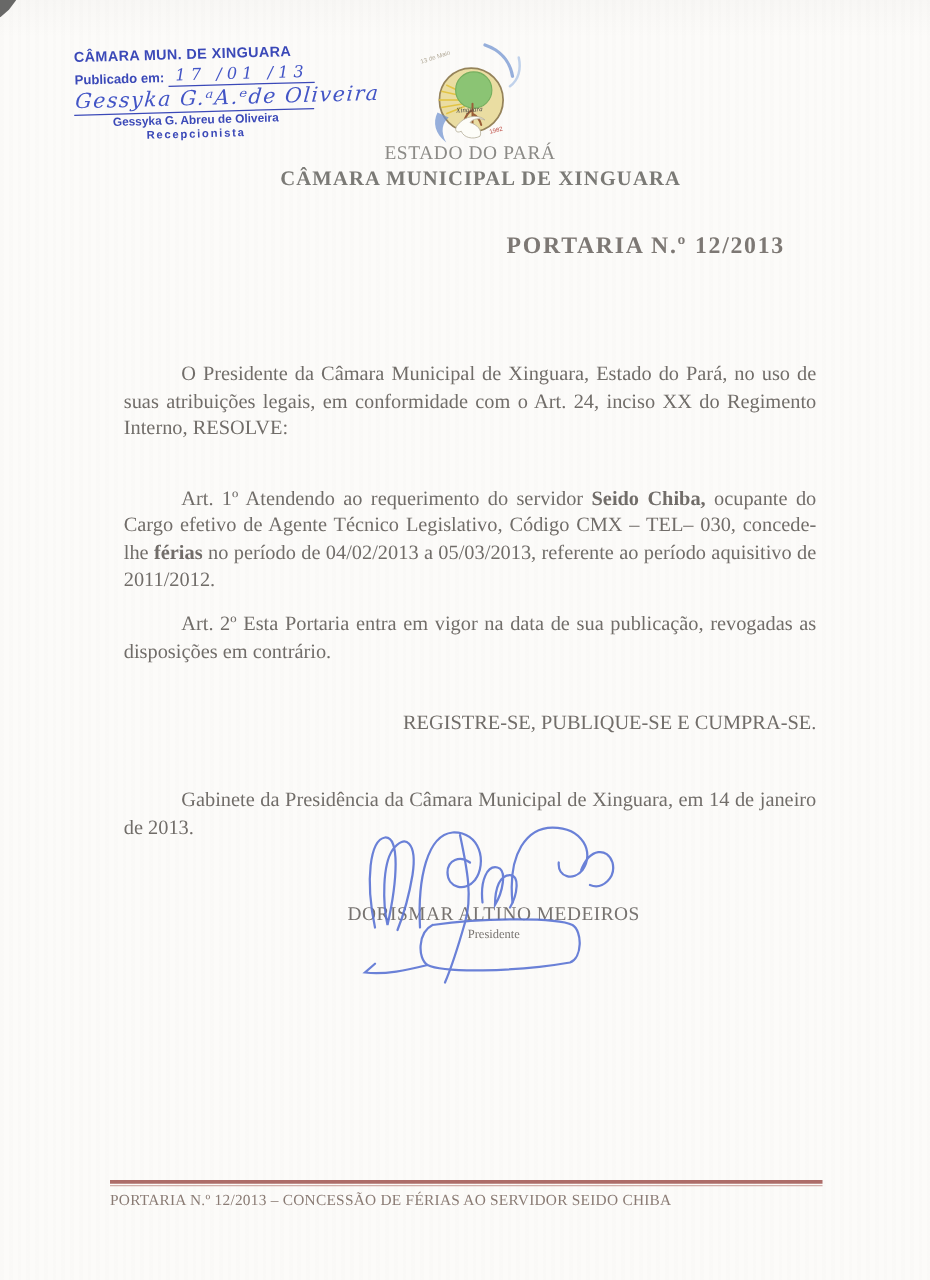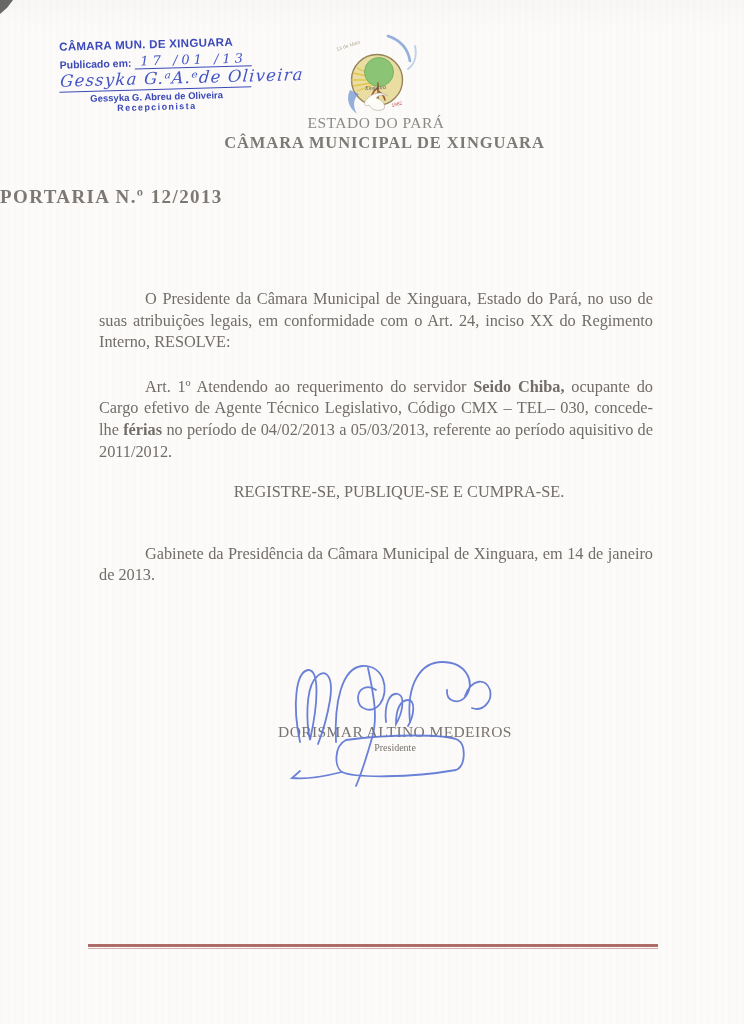--- a/index.html
+++ b/index.html
@@ -63,33 +63,33 @@
   .logo{position:absolute;left:330px;top:33px;width:94px;height:88px;}
   
   .letterhead{
     position:absolute;left:4px;top:114px;width:744px;text-align:center;
     font-family:Liberation Serif, serif;color:var(--header_gray);
   }
   .lh-state{font-size:15.5px;letter-spacing:.5px;}
   .lh-org{font-size:16.5px;font-weight:bold;letter-spacing:.9px;color:var(--header_bold_gray);margin-top:1px;padding-left:17px;}
   .lh-office{font-size:15.5px;letter-spacing:.4px;margin-top:1px;}
   .doc-title{
-    position:absolute;left:0;top:186px;width:628px;text-align:left;
+    position:absolute;left:0;top:186px;width:628px;text-align:right;
     font-size:19px;font-weight:bold;letter-spacing:1.4px;color:var(--title_gray);
   }
   
   .body-text{
     position:absolute;left:99px;top:288px;width:554px;
     font-size:16.3px;line-height:21.6px;color:var(--body_gray);
     text-align:justify;
   }
   .body-text p{text-indent:46px;}
-  .p-art1{margin-top:23px;}
+  .p-art1{margin-top:35px;}
   .p-art2{margin-top:14px;}
-  .p-registre{margin-top:19px;text-align:center;}
+  .p-registre{margin-top:36px;text-align:right;}
   .p-gabinete{margin-top:40px;}
   .b{font-weight:bold;}
   
   .sig-name{
     position:absolute;left:245px;top:723px;width:300px;text-align:center;
     font-size:15.5px;letter-spacing:.4px;color:#777370;white-space:nowrap;
   }
   .sig-role{
     position:absolute;left:245px;top:742px;width:300px;text-align:center;
     font-size:10px;color:#777370;
@@ -143,33 +143,35 @@
 <div class="letterhead">
   <div class="lh-state">ESTADO DO PARÁ</div>
   <div class="lh-org">CÂMARA MUNICIPAL DE XINGUARA</div>
 </div>
 
 <div class="doc-title">PORTARIA N.º 12/2013</div>
 
 <div class="body-text">
   <p class="p-preamble">O Presidente da Câmara Municipal de Xinguara, Estado do Pará, no uso de suas atribuições legais, em conformidade com o Art. 24, inciso XX do Regimento Interno, RESOLVE:</p>
   <p class="p-art1"><span>Art. 1º Atendendo ao requerimento do servidor </span><span class="b">Seido Chiba,</span><span> ocupante do Cargo efetivo de Agente Técnico Legislativo, Código CMX – TEL– 030, concede-lhe </span><span class="b">férias</span><span> no período de 04/02/2013 a 05/03/2013, referente ao período aquisitivo de 2011/2012.</span></p>
+  <p class="p-art2">Art. 2º Esta Portaria entra em vigor na data de sua publicação, revogadas as disposições em contrário.</p>
   <p class="p-registre">REGISTRE-SE, PUBLIQUE-SE E CUMPRA-SE.</p>
   <p class="p-gabinete">Gabinete da Presidência da Câmara Municipal de Xinguara, em 14 de janeiro de 2013.</p>
 </div>
 
 <div class="sig-name">DORISMAR ALTINO MEDEIROS</div>
 <div class="sig-role">Presidente</div>
 <svg class="sig-ink" viewBox="0 0 270 140" xmlns="http://www.w3.org/2000/svg">
   <g stroke="#5b74d4" stroke-width="1.8" fill="none" stroke-linecap="round" opacity=".9">
     <path d="M50,90 C42,52 46,20 58,18 C70,17 68,52 60,88 C56,70 56,40 64,28 C74,14 84,22 80,48 C77,66 72,82 68,92"></path>
     <path d="M86,90 C84,50 92,16 112,14 C134,13 140,38 130,52 C122,62 108,58 108,46 C108,36 118,32 126,38"></path>
     <path d="M136,70 C134,52 140,40 148,42 C156,44 152,62 146,72 C146,58 150,48 158,48 C166,48 164,64 158,74"></path>
     <path d="M160,70 C156,30 172,10 192,10 C216,10 226,30 216,44 C209,53 196,50 197,38 M215,44 C222,26 236,26 240,38 C243,50 232,60 222,56"></path>
     <path d="M118,16 C124,44 128,66 122,86 C118,100 112,120 106,134"></path>
     <path d="M96,88 C140,82 196,82 208,88 C216,93 216,114 206,118 C160,126 104,126 92,120 C84,115 84,94 96,88 M92,120 C76,124 58,128 42,126 L50,119"></path>
   </g>
 </svg>
 
 <div class="footer">
   <div class="footer-rule-thick"></div>
   <div class="footer-rule-thin"></div>
+  <div class="footer-text">PORTARIA N.º 12/2013 – CONCESSÃO DE FÉRIAS AO SERVIDOR SEIDO CHIBA</div>
 </div>
 
 </body></html>

